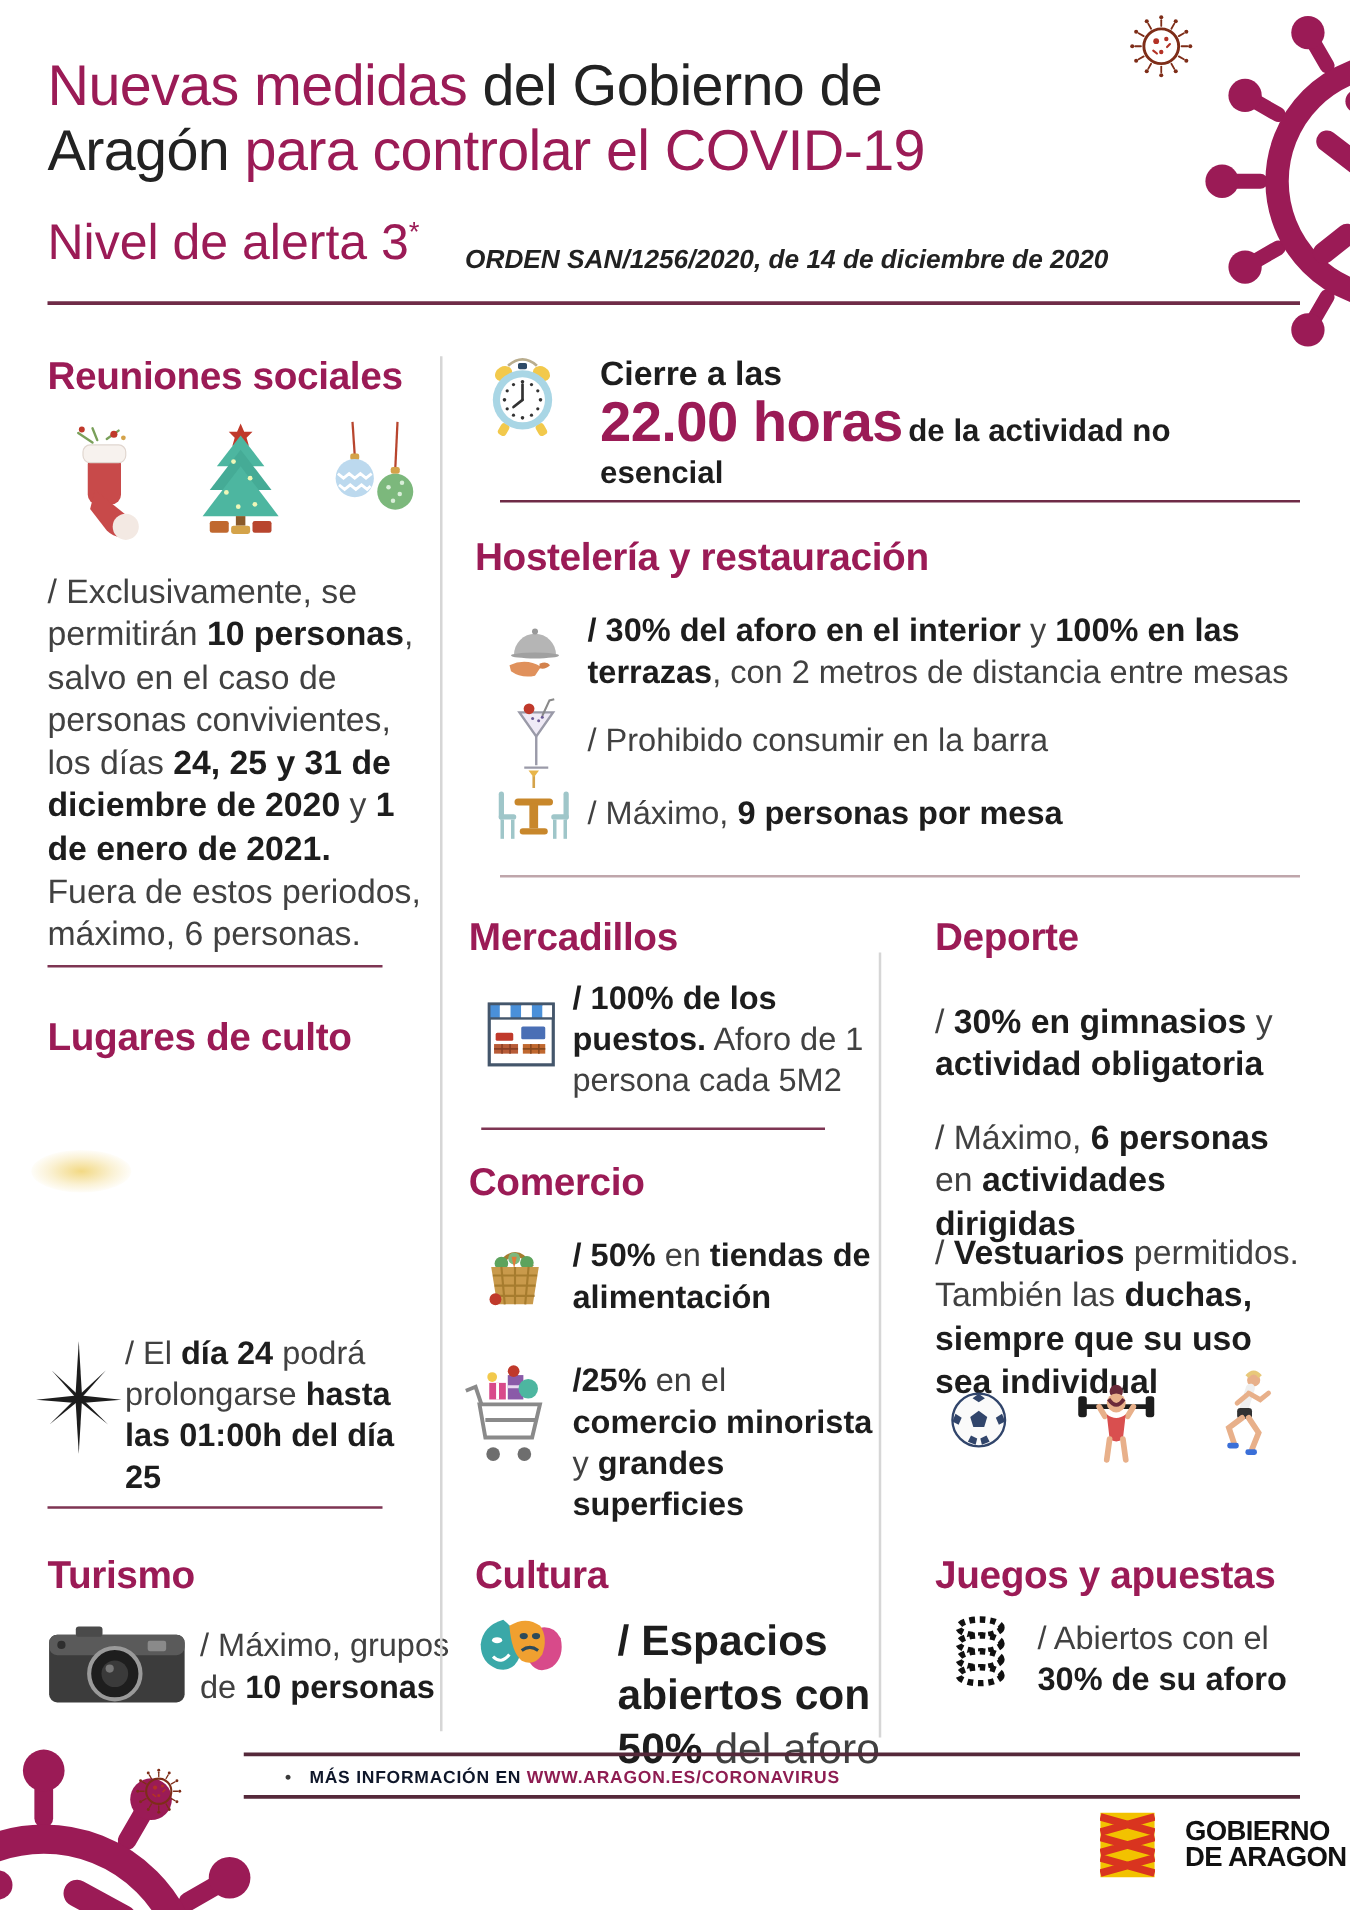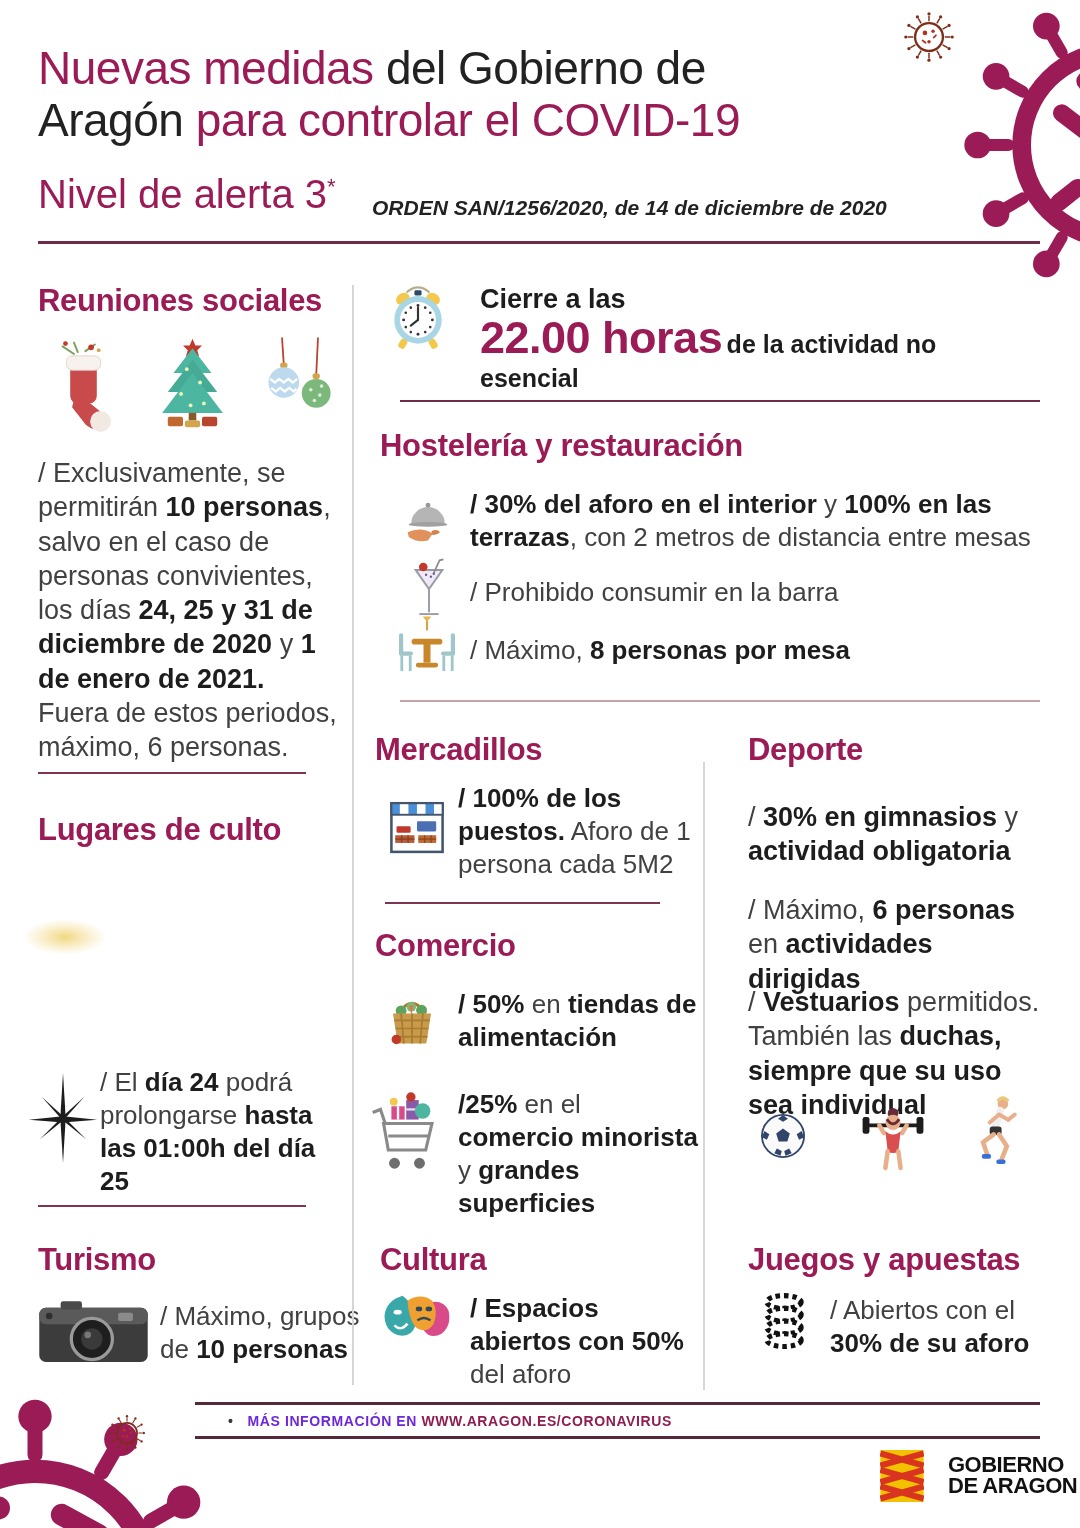--- a/index.html
+++ b/index.html
@@ -34,21 +34,21 @@
   
   .close1{font-size:27px;font-weight:800;color:#1d1d1d;}
   .close-time{font-size:45px;font-weight:800;color:var(--accent);letter-spacing:-.5px;}
   .close-suffix{font-size:25px;font-weight:800;color:#1d1d1d;}
   .virus{color:var(--accent);}
   .virus-small{color:#7e2d18;}
   
   .foot-rule{background:var(--footer-rule);height:3px;}
   .foot-info{font-size:14px;letter-spacing:.6px;font-weight:700;}
   .foot-info .bullet{color:#3a3a3a;margin-right:14px;}
-  .foot-info .pre{color:#6d28d9;}
+  .foot-info .pre{color:#0f172a;}
   .foot-info .lnk{color:#8e1d52;font-weight:800;}
   .logo-text{font-size:22px;line-height:.95;font-weight:800;color:#111;letter-spacing:-.5px;}
   .candle-glow{
     width:80px;height:34px;border-radius:50%;
     background:radial-gradient(ellipse at center,rgba(240,210,110,.85) 0%,rgba(245,225,160,.45) 45%,rgba(255,255,255,0) 75%);
   }
 </style>
 </head>
 <body>
 
@@ -326,21 +326,21 @@
       <rect x="10" y="30" width="6" height="32" rx="3"></rect>
       <rect x="10" y="56" width="20" height="6" rx="3"></rect>
       <rect x="12" y="62" width="4" height="22"></rect>
       <rect x="24" y="62" width="4" height="22"></rect>
       <rect x="84" y="30" width="6" height="32" rx="3"></rect>
       <rect x="70" y="56" width="20" height="6" rx="3"></rect>
       <rect x="72" y="62" width="4" height="22"></rect>
       <rect x="84" y="62" width="4" height="22"></rect>
     </g>
   </svg>
-  <div class="abs rich" style="left:470px;top:634px;width:560px;font-size:26px"><span>/  Máximo, </span><span class="b">8 personas por mesa</span></div>
+  <div class="abs rich" style="left:470px;top:634px;width:560px;font-size:26px"><span>/  Máximo, </span><span class="b">9 personas por mesa</span></div>
 
   <div class="abs" style="left:400px;top:700px;width:640px;height:2px;background:var(--rule-light)"></div>
 
   <div class="abs section-title" style="left:375px;top:732px">Mercadillos</div>
   <svg class="abs" style="left:385px;top:792px;width:64px;height:66px" viewBox="0 0 100 100">
     <rect x="10" y="16" width="80" height="76" fill="#ffffff" stroke="#44566b" stroke-width="4"></rect>
     <g>
       <rect x="10" y="16" width="13.3" height="18" fill="#4a90d9"></rect>
         <rect x="23.3" y="16" width="13.3" height="18" fill="#fff"></rect>
       <rect x="36.6" y="16" width="13.3" height="18" fill="#4a90d9"></rect>
@@ -453,21 +453,21 @@
   <svg class="abs" style="left:378px;top:1288px;width:82px;height:68px" viewBox="0 0 100 80">
     <path d="M58 18 Q78 10 86 26 Q90 44 78 54 Q64 62 56 50 Q50 36 58 18" fill="#d84a8a"></path>
     <path d="M30 8 Q10 14 8 32 Q8 50 24 56 Q40 60 46 44 Q50 24 30 8" fill="#3aa8a8"></path>
     <ellipse cx="24" cy="28" rx="5" ry="3" fill="#fff"></ellipse>
     <path d="M20 44 Q28 52 36 42" fill="none" stroke="#fff" stroke-width="3"></path>
     <path d="M36 14 Q52 4 66 14 Q74 26 68 42 Q60 54 48 48 Q38 40 36 14" fill="#f0a030"></path>
     <ellipse cx="50" cy="24" rx="4" ry="3" fill="#2d4a5a"></ellipse>
     <ellipse cx="62" cy="24" rx="4" ry="3" fill="#2d4a5a"></ellipse>
     <path d="M48 38 Q56 32 64 38" fill="none" stroke="#2d4a5a" stroke-width="3"></path>
   </svg>
-  <div class="abs rich" style="left:470px;top:1292px;width:225px;font-size:26px"><span class="b">/ </span><span class="b">Espacios abiertos con 50%</span><span> del aforo</span></div>
+  <div class="abs rich" style="left:494px;top:1292px;width:225px;font-size:34px"><span class="b">/ </span><span class="b">Espacios abiertos con 50%</span><span> del aforo</span></div>
 
   <div class="abs section-title" style="left:748px;top:1242px">Juegos y apuestas</div>
   <svg class="abs" style="left:752px;top:1288px;width:64px;height:70px" viewBox="0 0 100 110">
     <g fill="#ffffff" stroke="#111" stroke-width="8" stroke-dasharray="7 6">
       <ellipse cx="50" cy="22" rx="27" ry="10"></ellipse>
       <ellipse cx="50" cy="42" rx="27" ry="10"></ellipse>
       <ellipse cx="50" cy="62" rx="27" ry="10"></ellipse>
       <ellipse cx="50" cy="82" rx="27" ry="10"></ellipse>
     </g>
   </svg>

